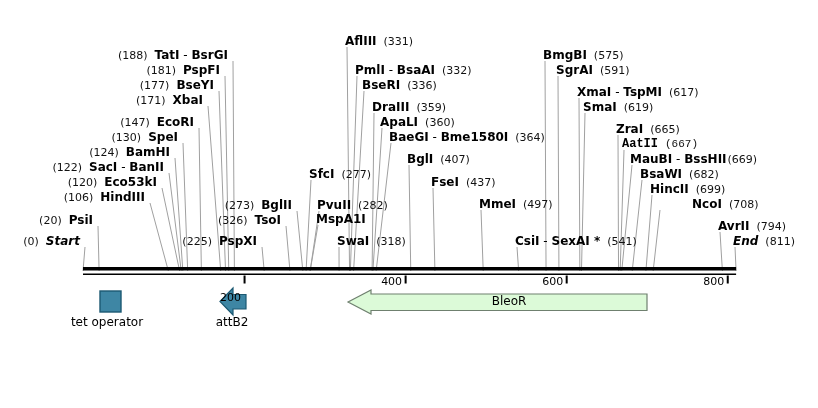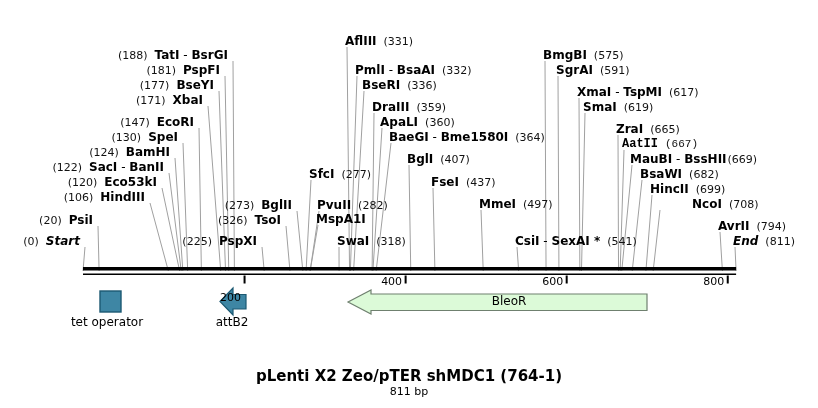--- a/index.html
+++ b/index.html
@@ -124,17 +124,13 @@
       <div class="site-label" style="left: 630px; top: 153px;"><span class="site-name">MauBI<span class="dash"> - </span>BssHII</span><span class="site-num" style="margin-left: 1px;">(669)</span></div>
       <div class="site-label" style="left: 640px; top: 168px;"><span class="site-name">BsaWI</span><span class="site-num" style="margin-left: 7px;">(682)</span></div>
       <div class="site-label" style="left: 650px; top: 183px;"><span class="site-name">HincII</span><span class="site-num" style="margin-left: 7px;">(699)</span></div>
       <div class="site-label" style="left: 692px; top: 198px;"><span class="site-name">NcoI</span><span class="site-num" style="margin-left: 7px;">(708)</span></div>
       <div class="site-label" style="left: 515px; top: 235px;"><span class="site-name">CsiI<span class="dash"> - </span>SexAI *</span><span class="site-num" style="margin-left: 7px;">(541)</span></div>
       <div class="site-label" style="left: 718px; top: 220px;"><span class="site-name">AvrII</span><span class="site-num" style="margin-left: 7px;">(794)</span></div>
       <div class="site-label" style="left: 733px; top: 235px;"><span class="site-name italic">End</span><span class="site-num" style="margin-left: 7px;">(811)</span></div>
     </div>
 
 
-  <div class="title-block">
-    <div class="title-name">pLenti X2 Zeo/pTER shMDC1 (764-1)</div>
-    <div class="title-len">811 bp</div>
-  </div>
 </div>
 
 </body></html>

